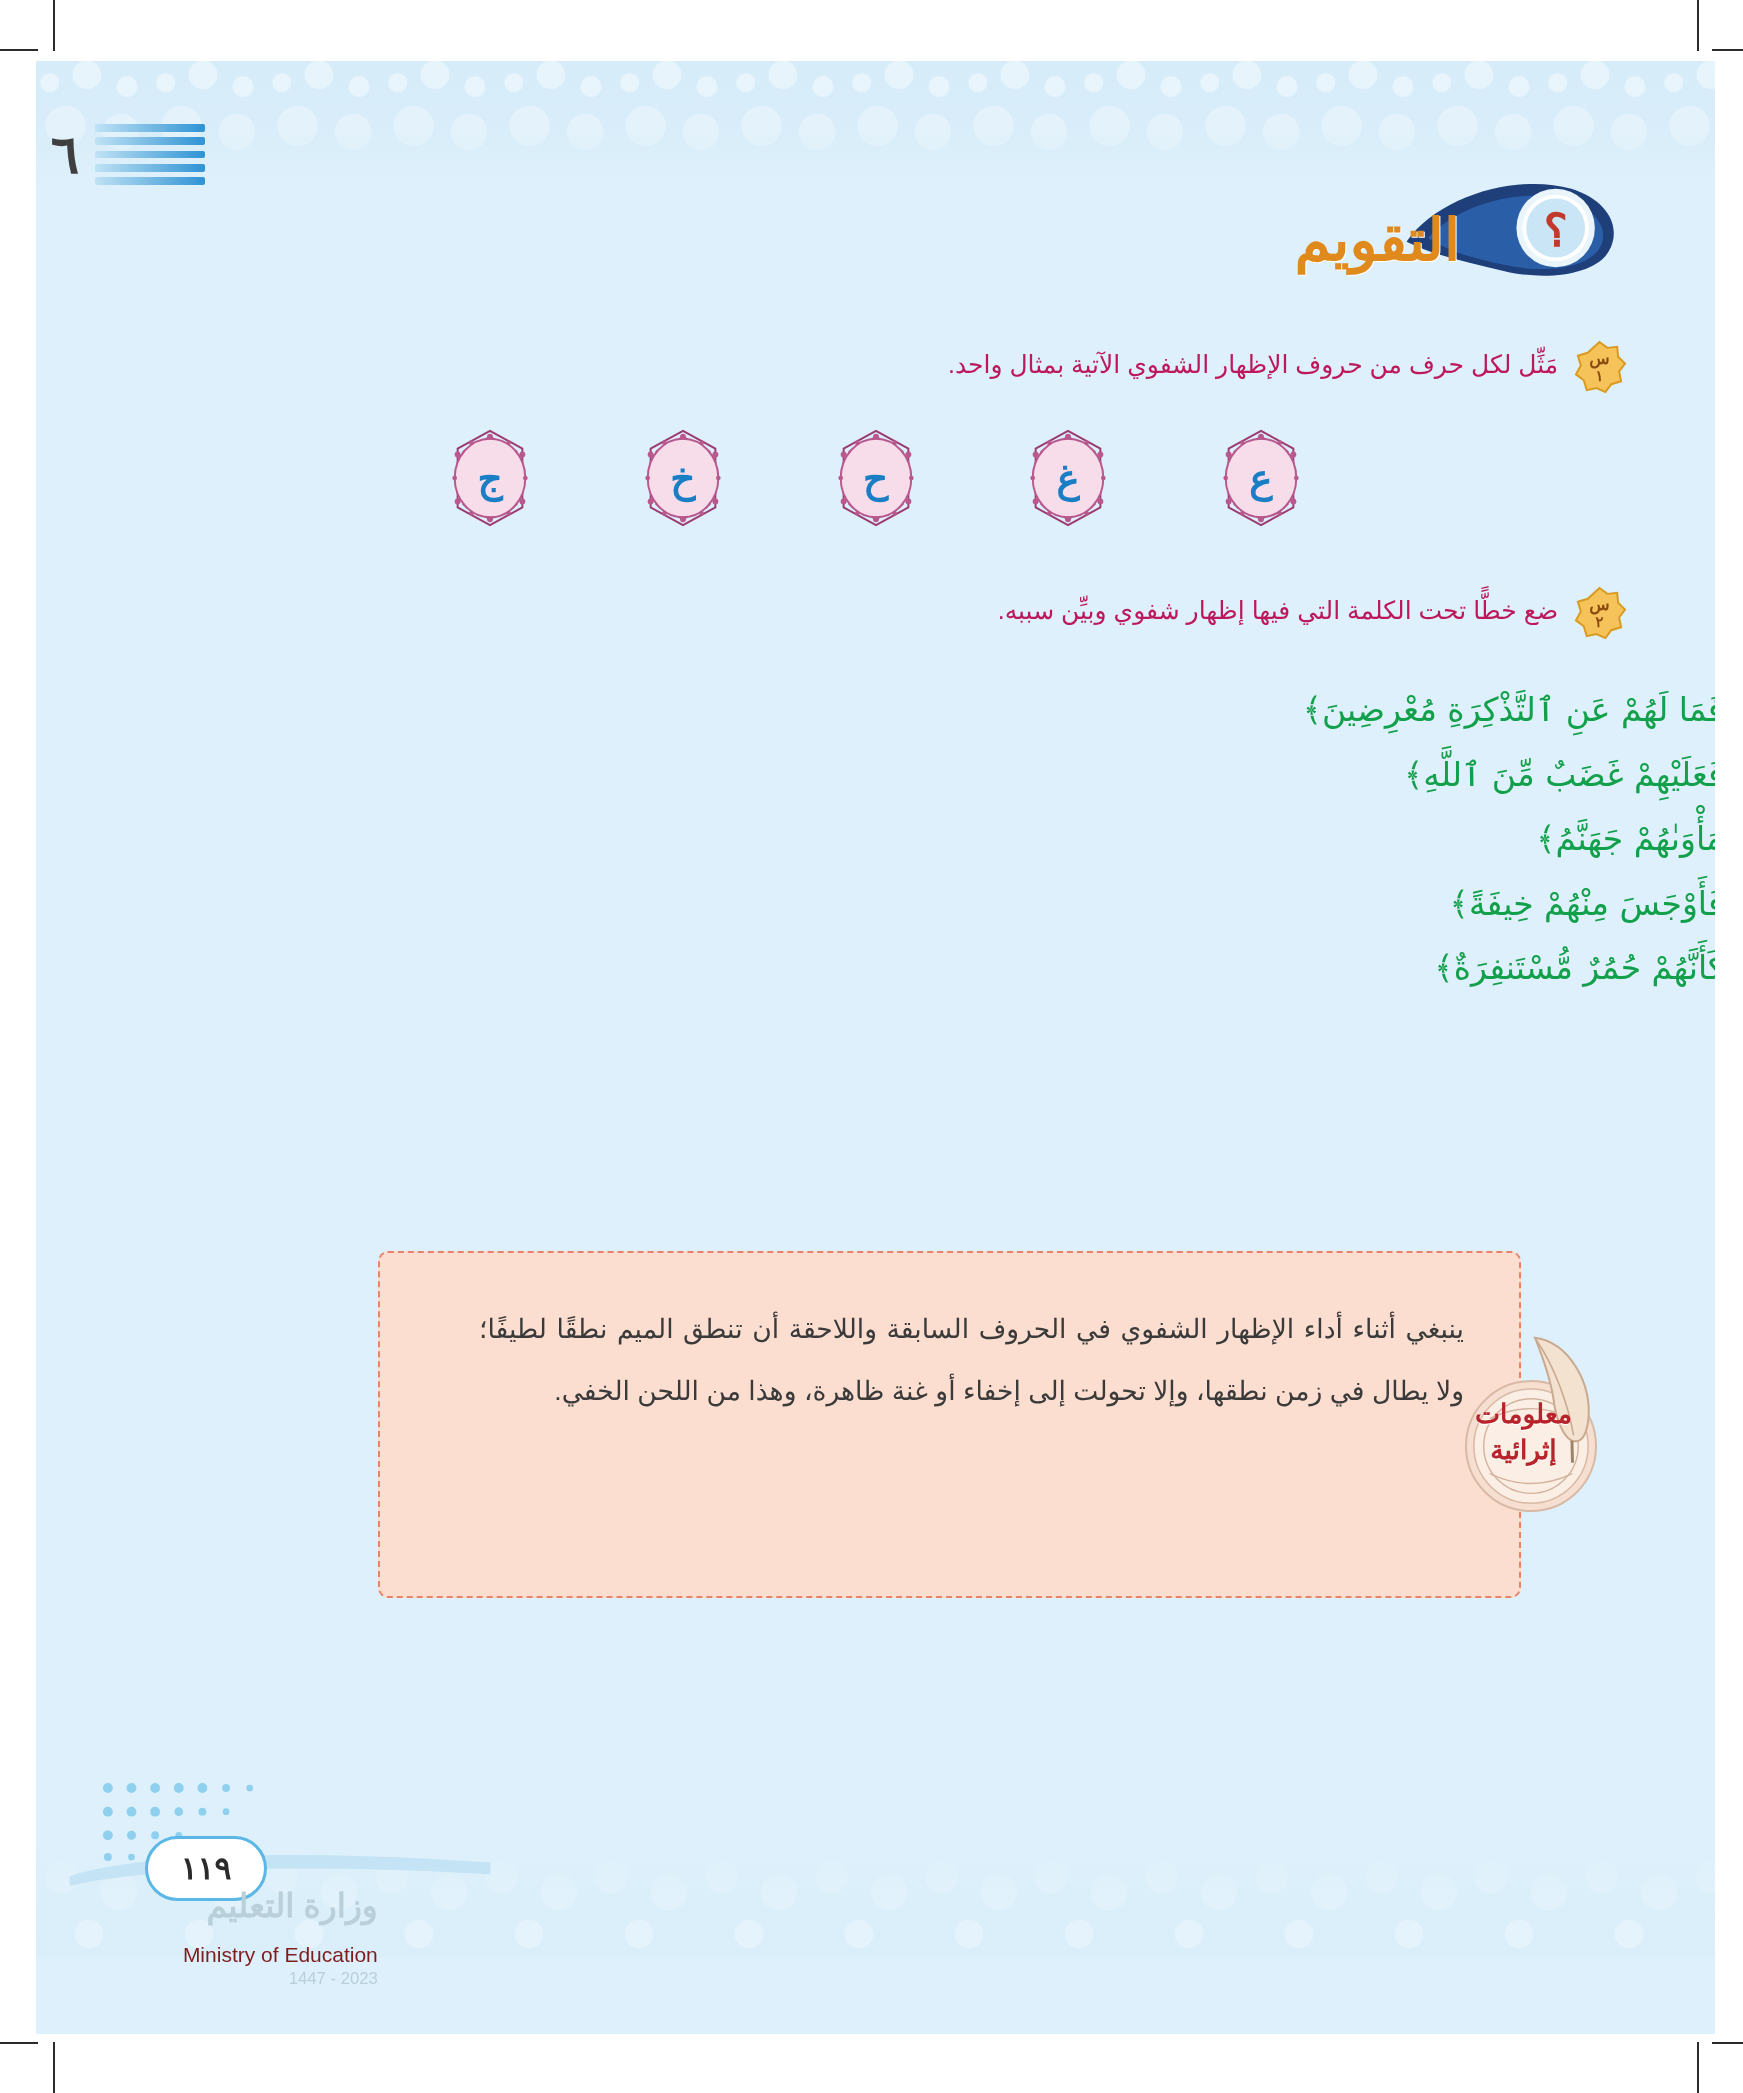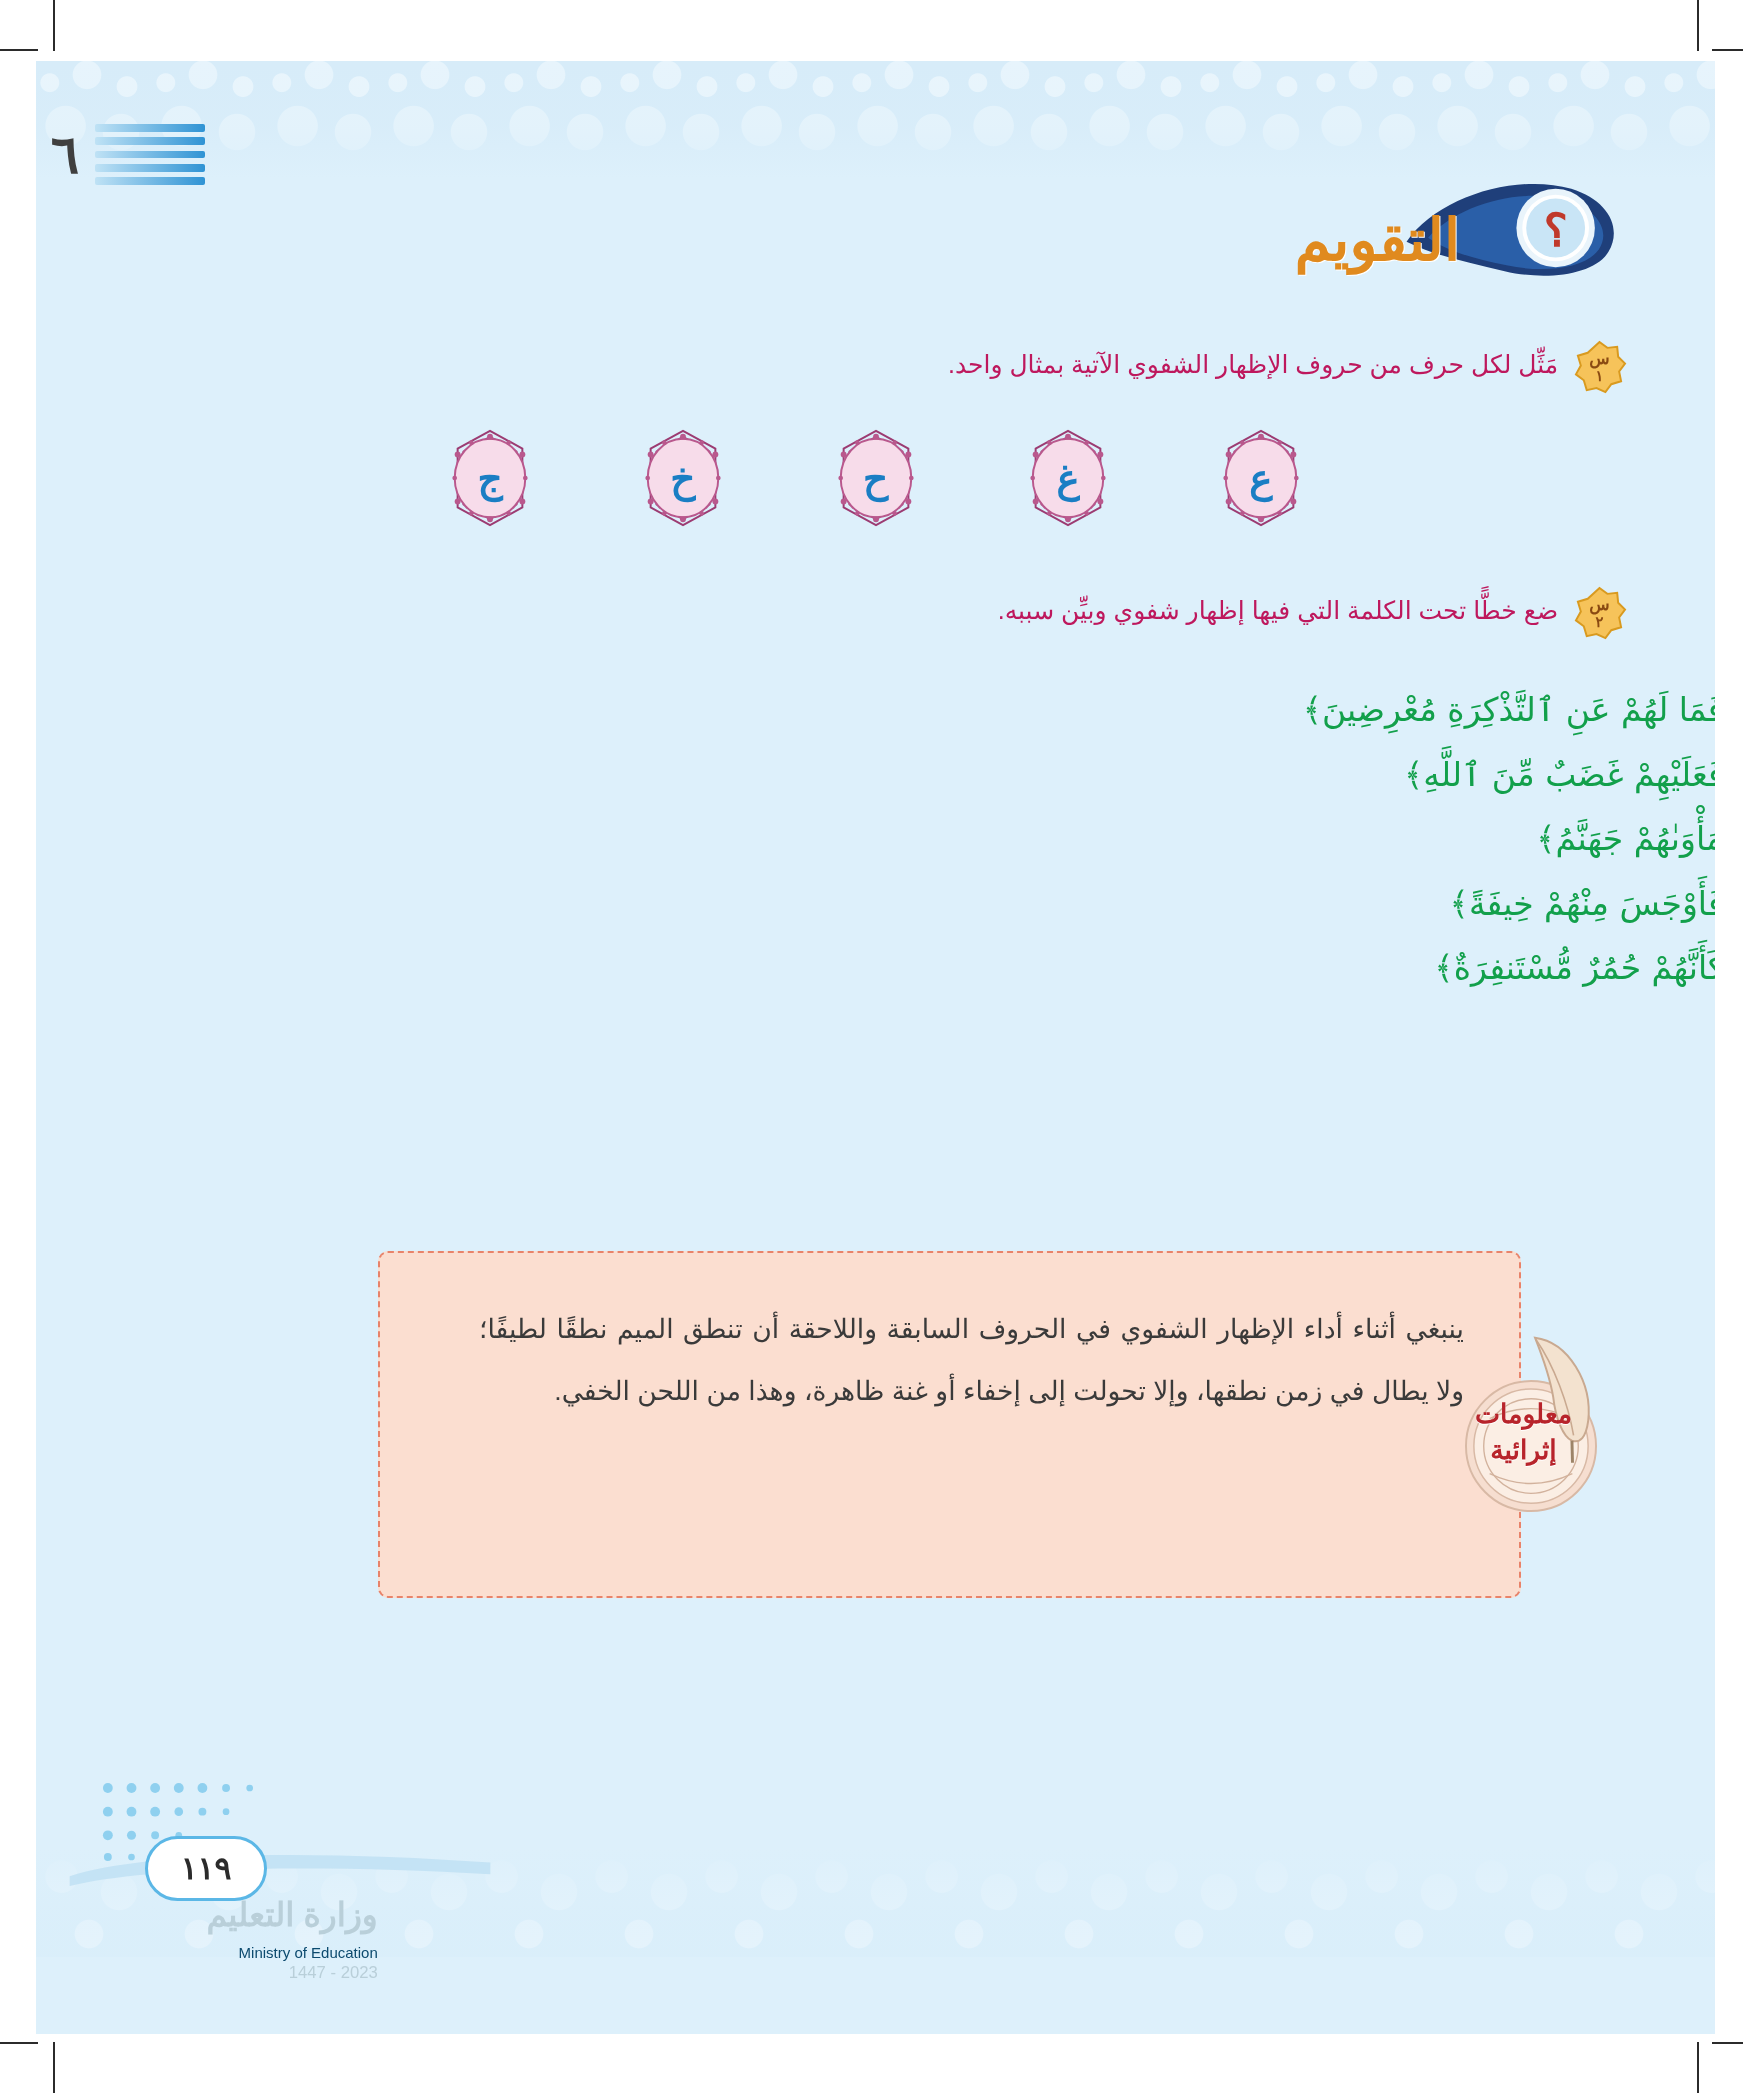--- a/index.html
+++ b/index.html
@@ -163,23 +163,23 @@
 
   
   .footer { position:absolute; left:69px; bottom:108px; width:453px; height:227px; z-index:16; }
   .dot-grid { position:absolute; left:29.6px; bottom:118px; width:197px; height:89px; }
   .page-pill {
     position:absolute; left:77px; bottom:84px; width:116px; height:59px;
     background:#ffffff; border:3px solid #5bb7e6; border-radius:33px;
     display:flex; align-items:center; justify-content:center;
     font-size:31.5px; color:#2b2b2b; font-weight:bold;
   }
-  .moe-logo { position:absolute; left:13.8px; bottom:1px; width:296px; height:89px; }
+  .moe-logo { position:absolute; left:13.8px; bottom:10px; width:296px; height:89px; }
   .moe-ar { font-size:33px; color:#b9cfd9; font-weight:bold; direction:rtl; letter-spacing:2px; }
-  .moe-en { font-size:15px; color:#0c4a6e; margin-top:10px; }
+  .moe-en { font-size:21px; color:#7f1d1d; margin-top:18px; }
   .moe-yr { font-size:16.7px; color:#b9cfd9; margin-top:2px; }
   .footer-swoosh { position:absolute; left:0; bottom:95px; width:424px; height:45px; }
 </style>
 </head>
 <body>
 
 <div class="page">
 
   <div class="top-band"></div>
   <div class="top-band-fade"></div>

